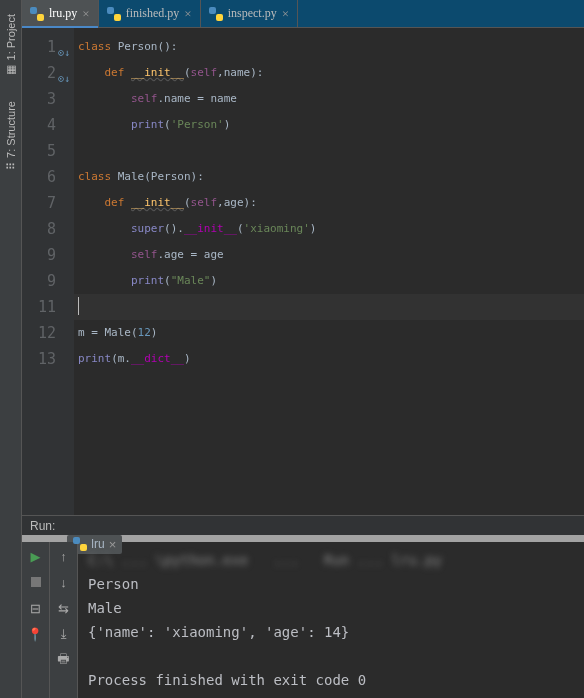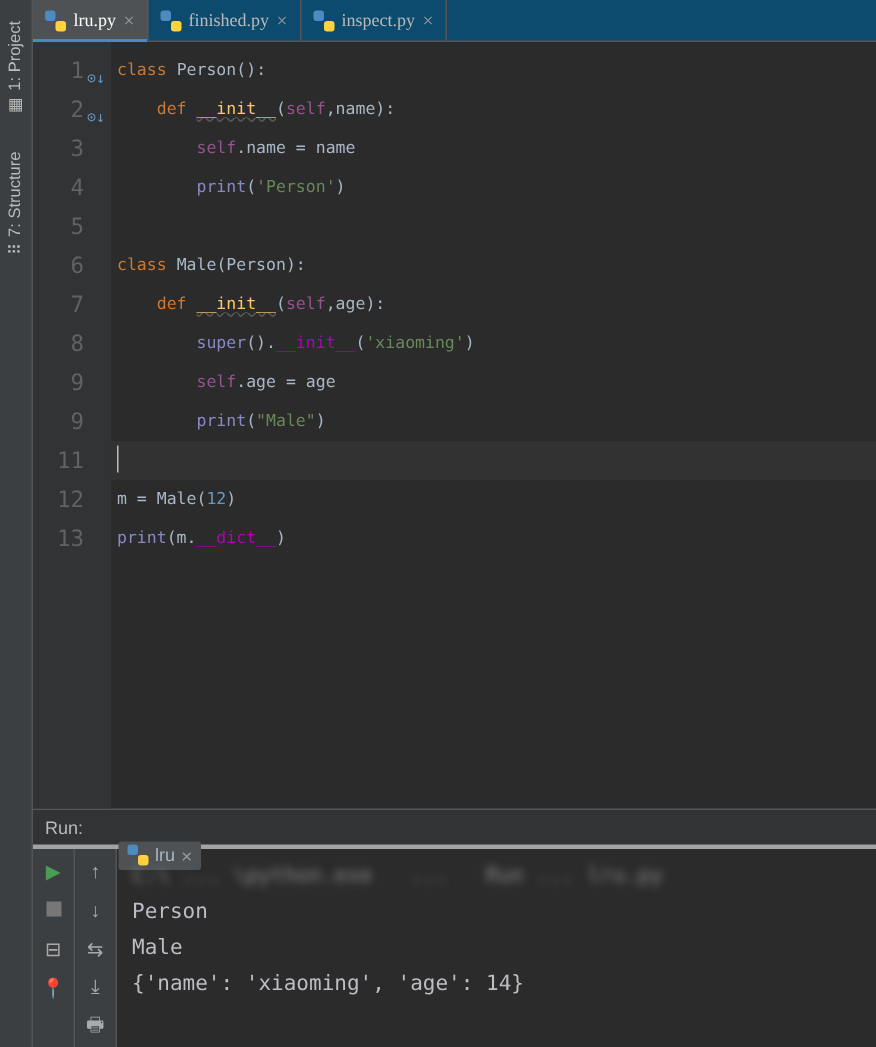--- a/index.html
+++ b/index.html
@@ -142,23 +142,23 @@
     .hl-line { background: #323232; display: block; margin-left: -4px; padding-left: 4px; }
     .run-panel {
       border-top: 1px solid #555;
       background: #313335;
     }
     .run-header {
       display: flex;
       align-items: center;
       height: 26px;
       padding: 0 8px;
-      gap: 24px;
+      gap: 12px;
       font-size: 12px;
-      border-bottom: 3px solid #a3a3a3;
+      border-bottom: 7px solid #a3a3a3;
     }
     .run-header-label { color: #bbb; }
     .run-tab {
       display: flex;
       align-items: center;
       gap: 4px;
       padding: 2px 6px;
       background: #4e5254;
       border-radius: 2px;
       margin-top: 37px;
@@ -296,17 +296,17 @@
         <span class="tb-icon">⊟</span>
         <span class="tb-icon">📍</span>
       </div>
       <div class="run-toolbar2">
         <span class="tb-icon">↑</span>
         <span class="tb-icon">↓</span>
         <span class="tb-icon">⇆</span>
         <span class="tb-icon">⤓</span>
         <span class="tb-icon">🖶</span>
       </div>
-      <div class="console" id="console"><div class="console-blur">C:\ ... \python.exe   ...   Run ... lru.py</div><div>Person</div><div>Male</div><div>{'name': 'xiaoming', 'age': 14}</div><div>&nbsp;</div></div>
+      <div class="console" id="console"><div class="console-blur">C:\ ... \python.exe   ...   Run ... lru.py</div><div>Person</div><div>Male</div><div>{'name': 'xiaoming', 'age': 14}</div><div>&nbsp;</div><div>Process finished with exit code 0</div></div>
     </div>
   </div>
 
 </div>
 
 </body></html>

